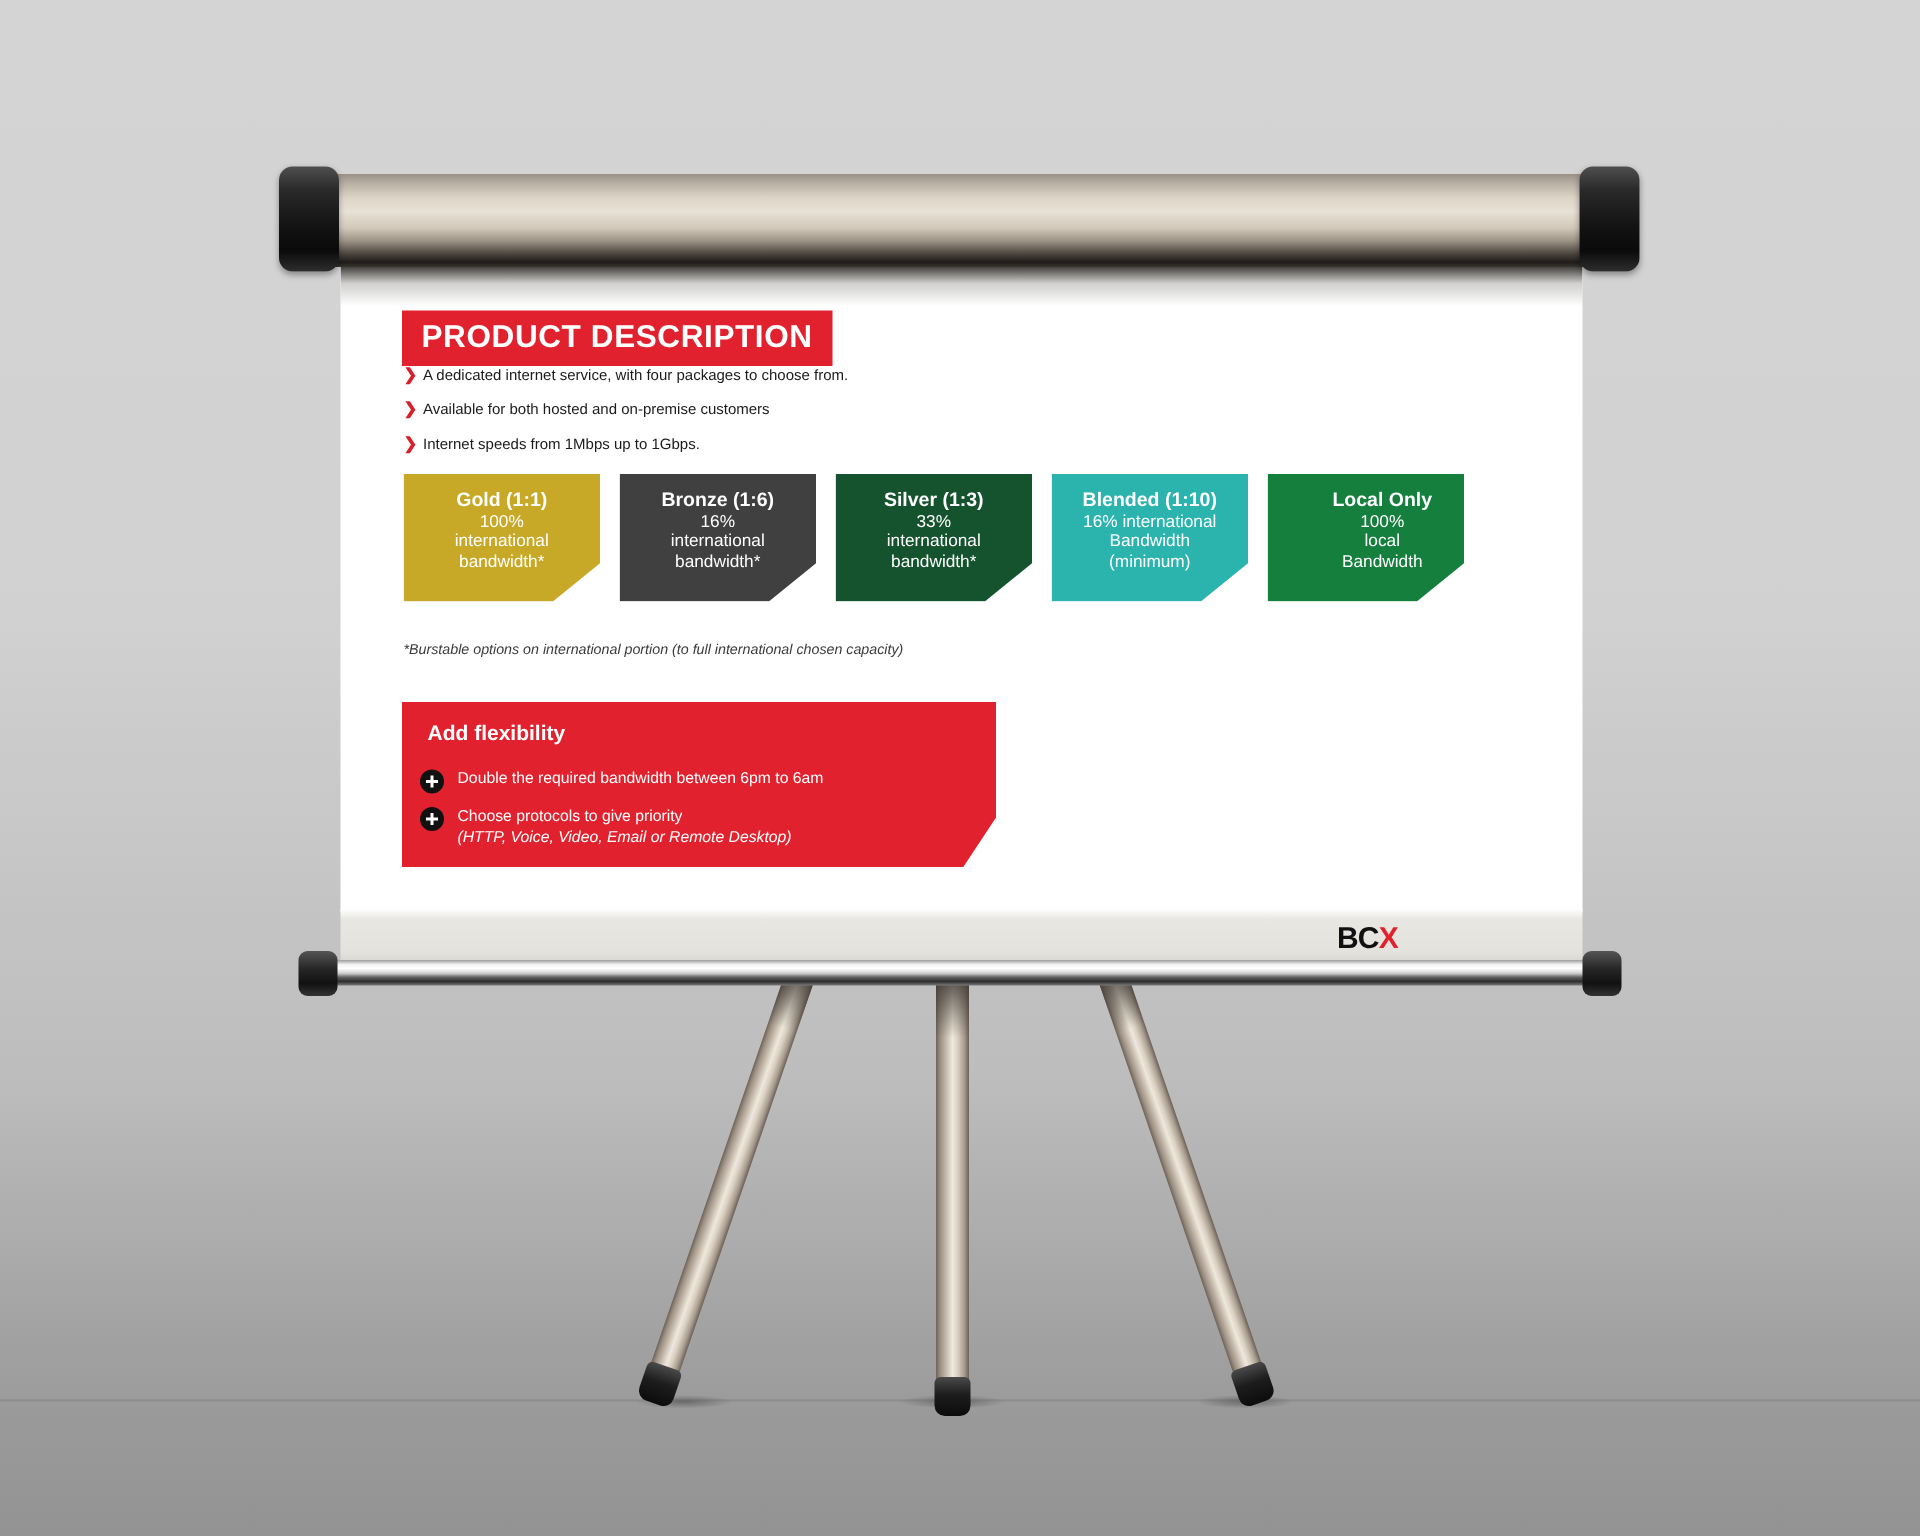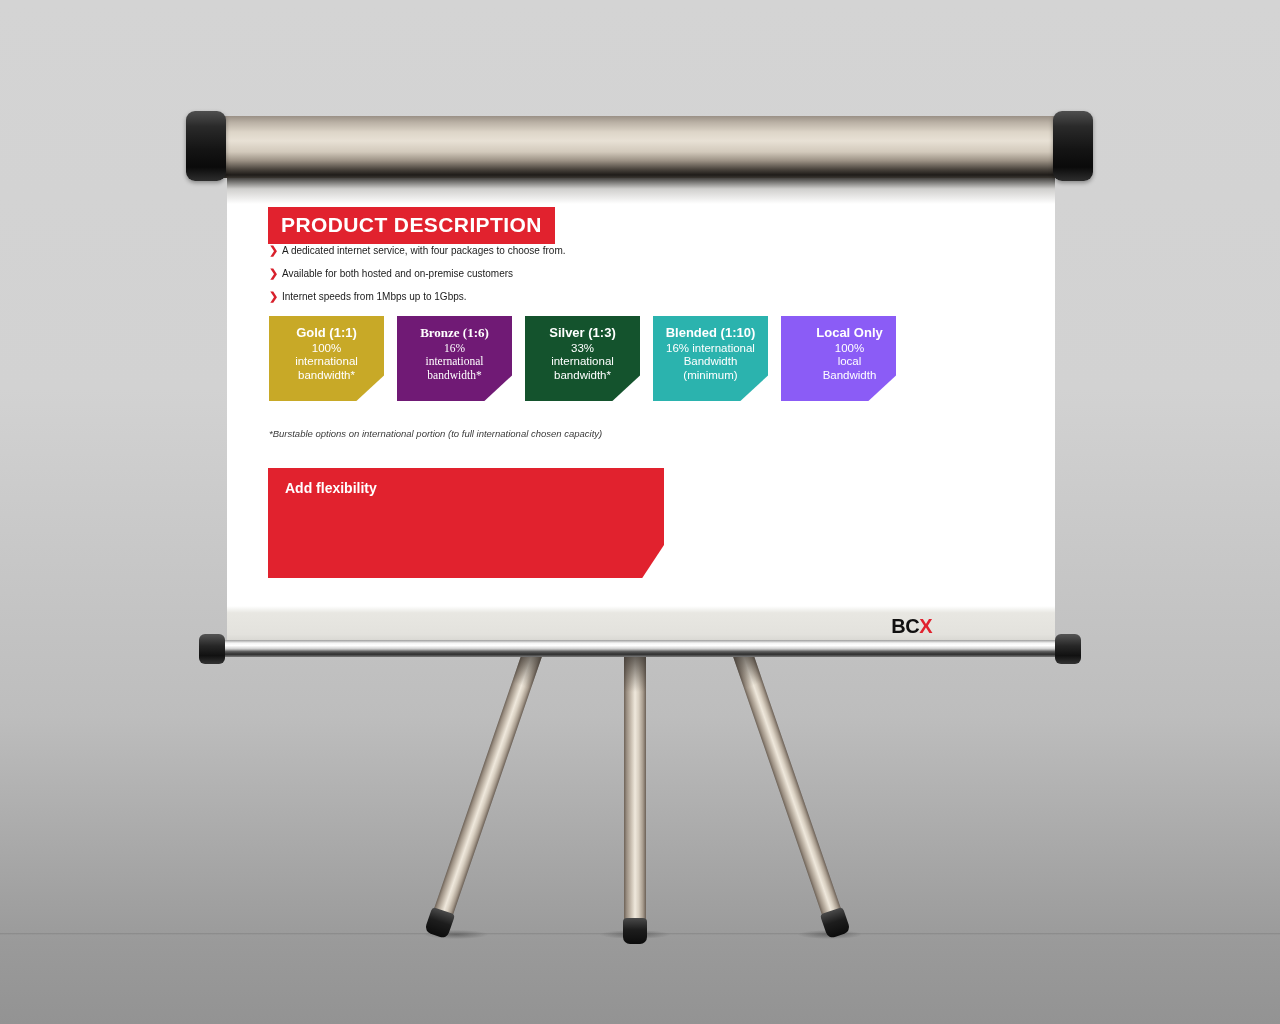--- a/index.html
+++ b/index.html
@@ -162,21 +162,21 @@
 
   
   .cards {
     position: absolute;
     left: 42px; top: 138px;
     display: flex;
     gap: 13px;
   }
   .card {
     position: relative;
-    width: 115px;
+    width: 131px;
     height: 85px;
     color: #ffffff;
     text-align: center;
     padding-top: 9px;
     box-sizing: border-box;
     clip-path: polygon(0 0, 100% 0, 100% 70%, 76% 100%, 0 100%);
     filter: drop-shadow(1px 1px 1px rgba(0,0,0,0.22));
   }
   .card-title {
     font-size: 13px;
@@ -304,50 +304,63 @@
         </div>
       </div>
 
       <div class="cards">
         <div class="card" style="background: rgb(200, 169, 39);">
           <div class="card-title">Gold (1:1)</div>
           <div class="card-desc">100%
 international
 bandwidth*</div>
         </div>
-        <div class="card" style="background: #701a75; font-family: Liberation Serif, serif;">
+        <div class="card" style="background: #404040;">
           <div class="card-title">Bronze (1:6)</div>
           <div class="card-desc">16%
 international
 bandwidth*</div>
         </div>
         <div class="card" style="background: #14532d;">
           <div class="card-title">Silver (1:3)</div>
           <div class="card-desc">33%
 international
 bandwidth*</div>
         </div>
         <div class="card" style="background: rgb(43, 179, 174);">
           <div class="card-title">Blended (1:10)</div>
           <div class="card-desc">16% international
 Bandwidth
 (minimum)</div>
         </div>
-        <div class="card" style="background: #8b5cf6; padding-left: 22px;">
+        <div class="card" style="background: #15803d; padding-left: 22px;">
           <div class="card-title">Local Only</div>
           <div class="card-desc">100%
 local
 Bandwidth</div>
         </div>
       </div>
 
       <div class="footnote">*Burstable options on international portion (to full international chosen capacity)</div>
 
       <div class="flex-panel">
         <div class="flex-title">Add flexibility</div>
+        <div class="flex-list">
+          <div class="flex-row">
+            <span class="plus-icon"></span>
+            <span class="flex-text">Double the required bandwidth between 6pm to 6am</span>
+          </div>
+          <div class="flex-row">
+            <span class="plus-icon"></span>
+            <span class="flex-text">
+              <span>Choose protocols to give priority</span>
+              <span class="sub">(HTTP, Voice, Video, Email or Remote Desktop)</span>
+            </span>
+          </div>
+        </div>
       </div>
 
     </div>
     <div class="slide-top-shade"></div>
   </div>
 
   <div class="bottom-strip"></div>
   <div class="logo-wrap">
     <div class="logo"><span>BC</span><span class="x">X</span></div>
   </div>

